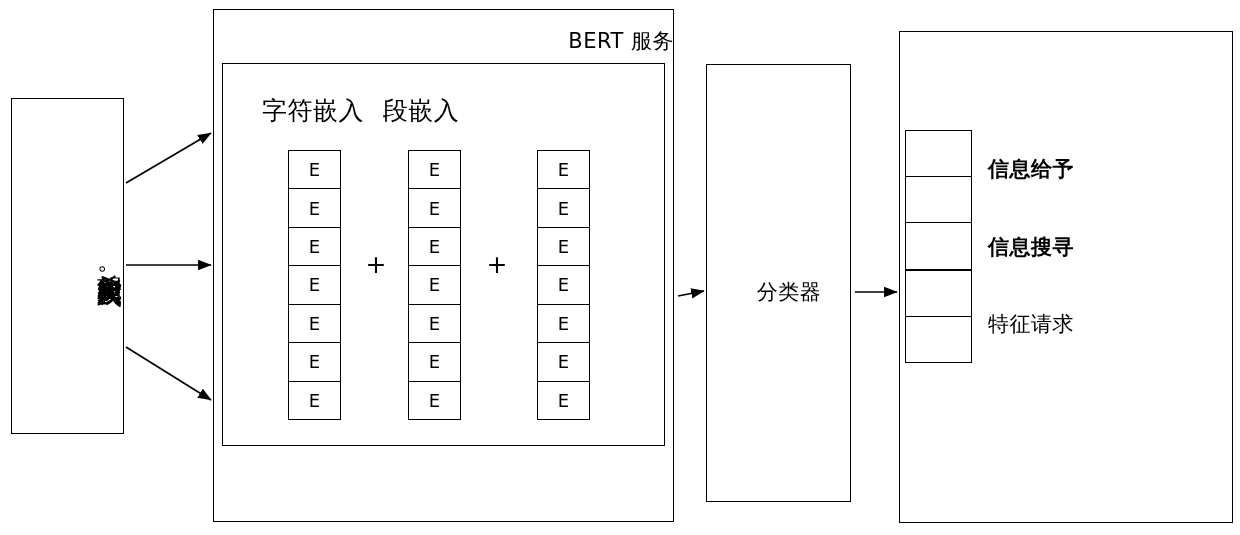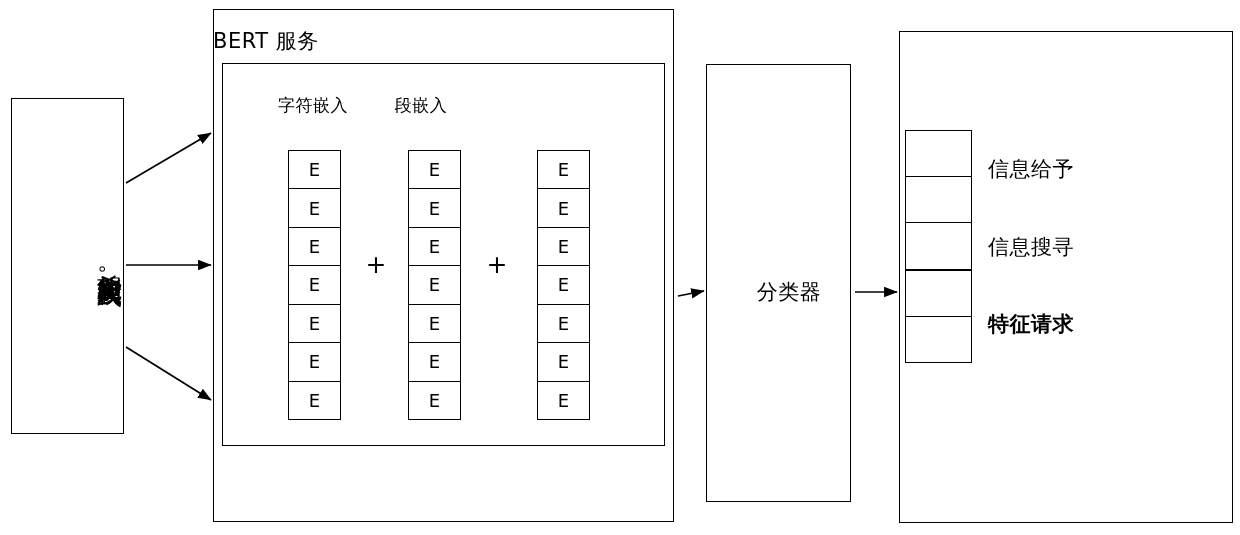--- a/index.html
+++ b/index.html
@@ -57,36 +57,36 @@
     left: 213px;
     top: 9px;
     width: 461px;
     height: 513px;
   }
   #bert-title {
     position: absolute;
     left: 213px;
     top: 27px;
     width: 461px;
-    text-align: left;
+    text-align: right;
     font-size: 21px;
     letter-spacing: 0.5px;
   }
   #bert-inner {
     left: 222px;
     top: 63px;
     width: 443px;
     height: 383px;
   }
 
   .emb-label {
     position: absolute;
     top: 94px;
     text-align: center;
-    font-size: 17px;
+    font-size: 25px;
     letter-spacing: 0.5px;
     white-space: nowrap;
   }
   #emb-label-0 { left: 238px; width: 150px; }
   #emb-label-1 { left: 359px; width: 124px; }
   #emb-label-2 { left: 490px; width: 150px; }
 
   .emb-col {
     position: absolute;
     top: 150px;
@@ -179,22 +179,23 @@
     display: flex;
     flex-direction: column;
   }
   .output-label {
     flex: 1 1 0;
     display: flex;
     align-items: center;
     font-size: 21px;
     letter-spacing: 0.5px;
     white-space: nowrap;
-  }
-  .output-label.bold { font-weight: bold; }
+    font-weight: bold;
+  }
+  .output-label.bold { font-weight: normal; }
 
   
   #arrow-layer {
     position: absolute;
     left: 0;
     top: 0;
     width: 1240px;
     height: 535px;
     pointer-events: none;
   }

